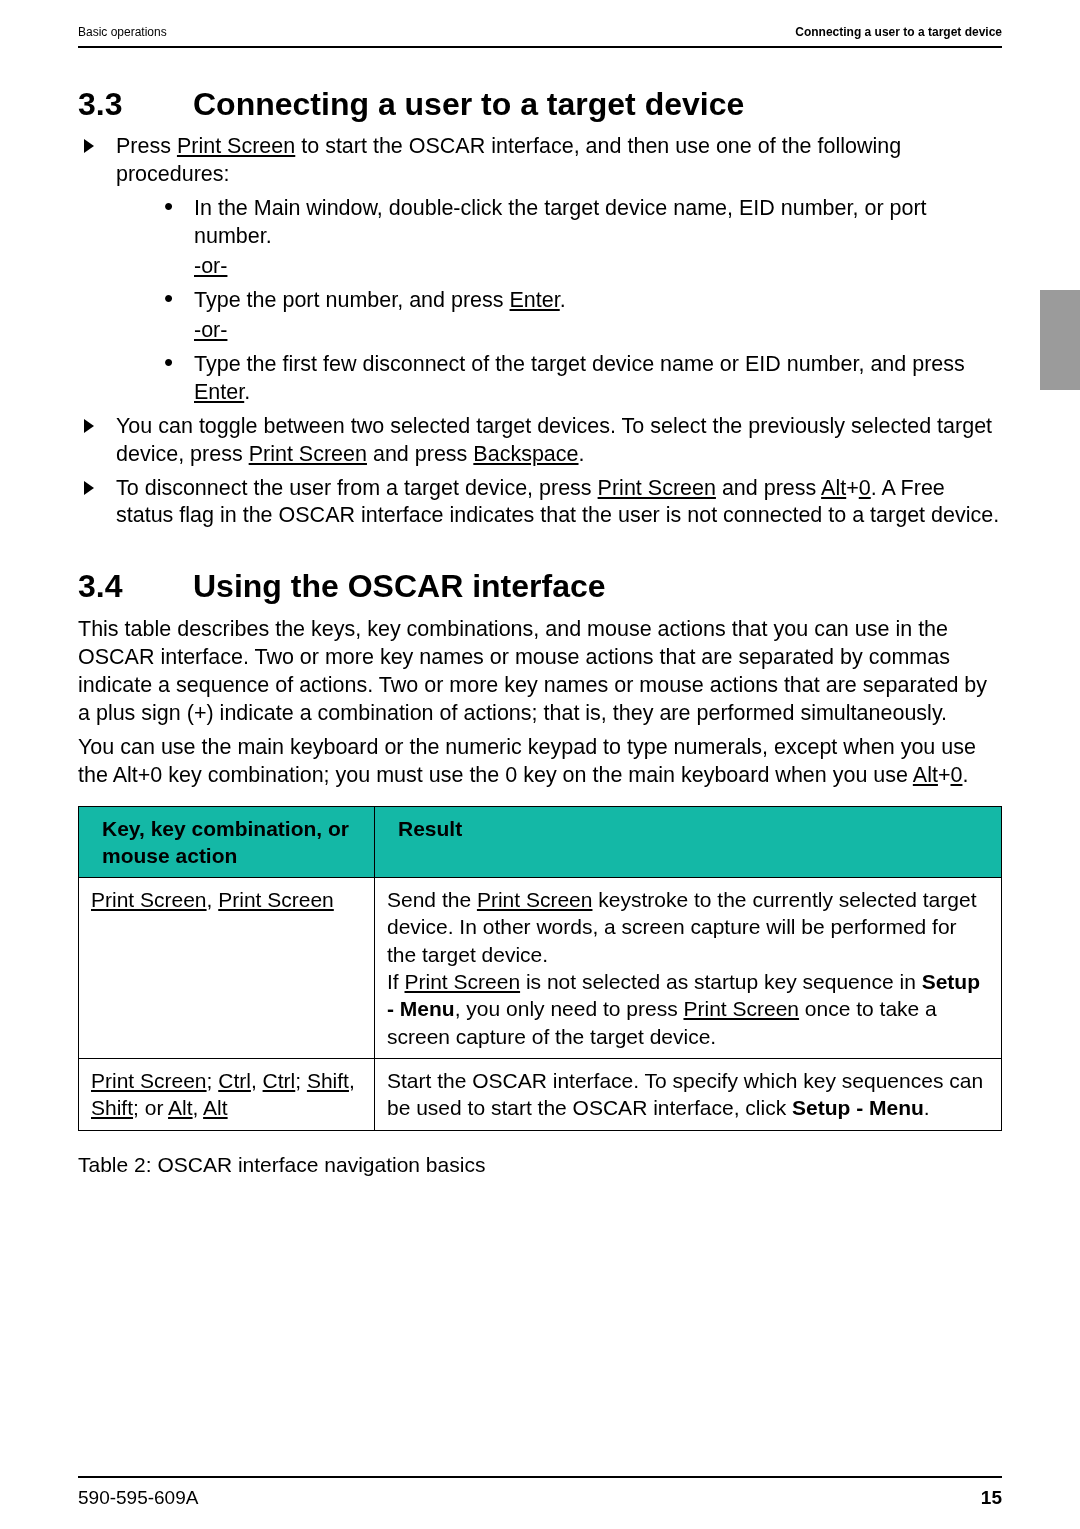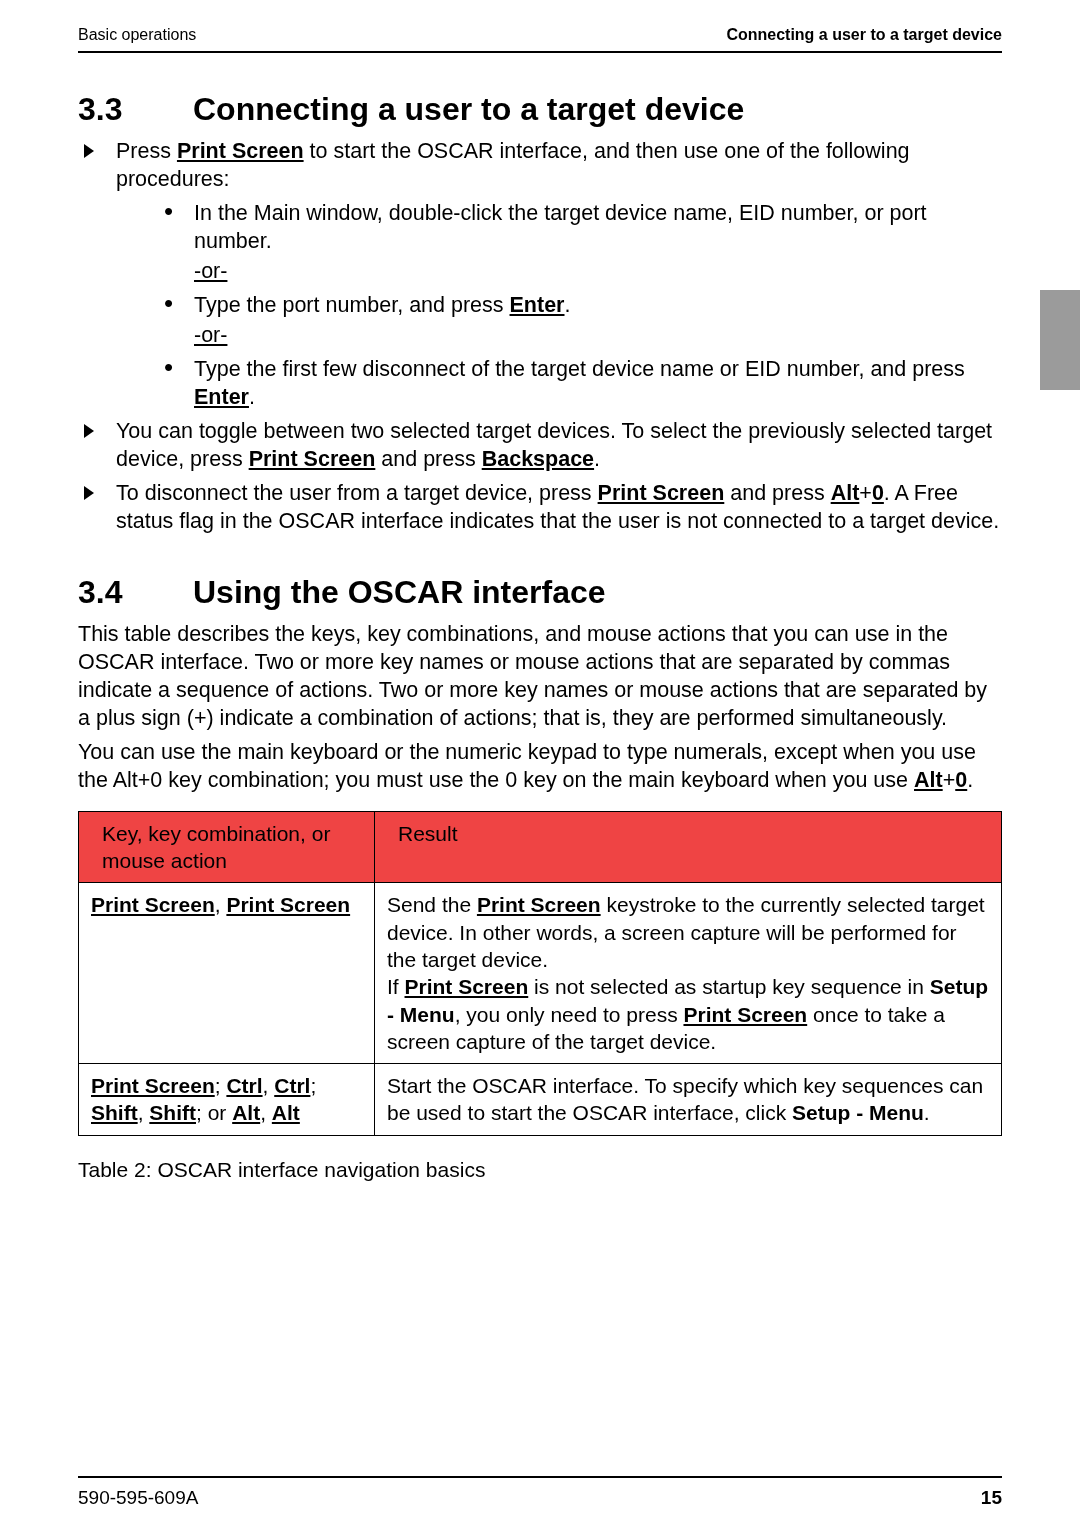--- a/index.html
+++ b/index.html
@@ -17,21 +17,21 @@
   }
   .page {
     padding: 25px 78px 40px 78px;
     box-sizing: border-box;
     position: relative;
     height: 100%;
   }
   .running-head {
     display: flex;
     justify-content: space-between;
-    font-size: 16px;
+    font-size: 12px;
     margin-bottom: 5px;
   }
   .running-head .right { font-weight: bold; }
   hr.rule {
     border: none;
     border-top: 2px solid #000;
     margin: 4px 0 20px 0;
   }
   hr.footer-rule {
     border: none;
@@ -80,36 +80,36 @@
   }
   ul.disc > li::before {
     content: "•";
     position: absolute;
     left: 10px;
     top: -2px;
     font-size: 26px;
     line-height: 1;
   }
   .or { margin: 2px 0 2px 0; text-decoration: underline; }
-  u { text-decoration: underline; font-weight: bold; }
+  u { text-decoration: underline; }
   table.tbl {
     border-collapse: collapse;
     width: 100%;
     margin: 16px 0 6px 0;
     font-size: 21px;
   }
   table.tbl th, table.tbl td {
     border: 1.5px solid #000;
     padding: 8px 12px;
     vertical-align: top;
     text-align: left;
   }
   table.tbl th {
-    font-weight: normal;
-    background: #ef4444;
+    font-weight: bold;
+    background: #14b8a6;
     padding-left: 23px;
   }
   table.tbl th:first-child, table.tbl td:first-child { width: 260px; }
   .caption { font-size: 21px; margin: 20px 0 0 0; }
   .footer {
     position: absolute;
     left: 78px; right: 78px; bottom: 18px;
   }
   .footer-row {
     display: flex;

